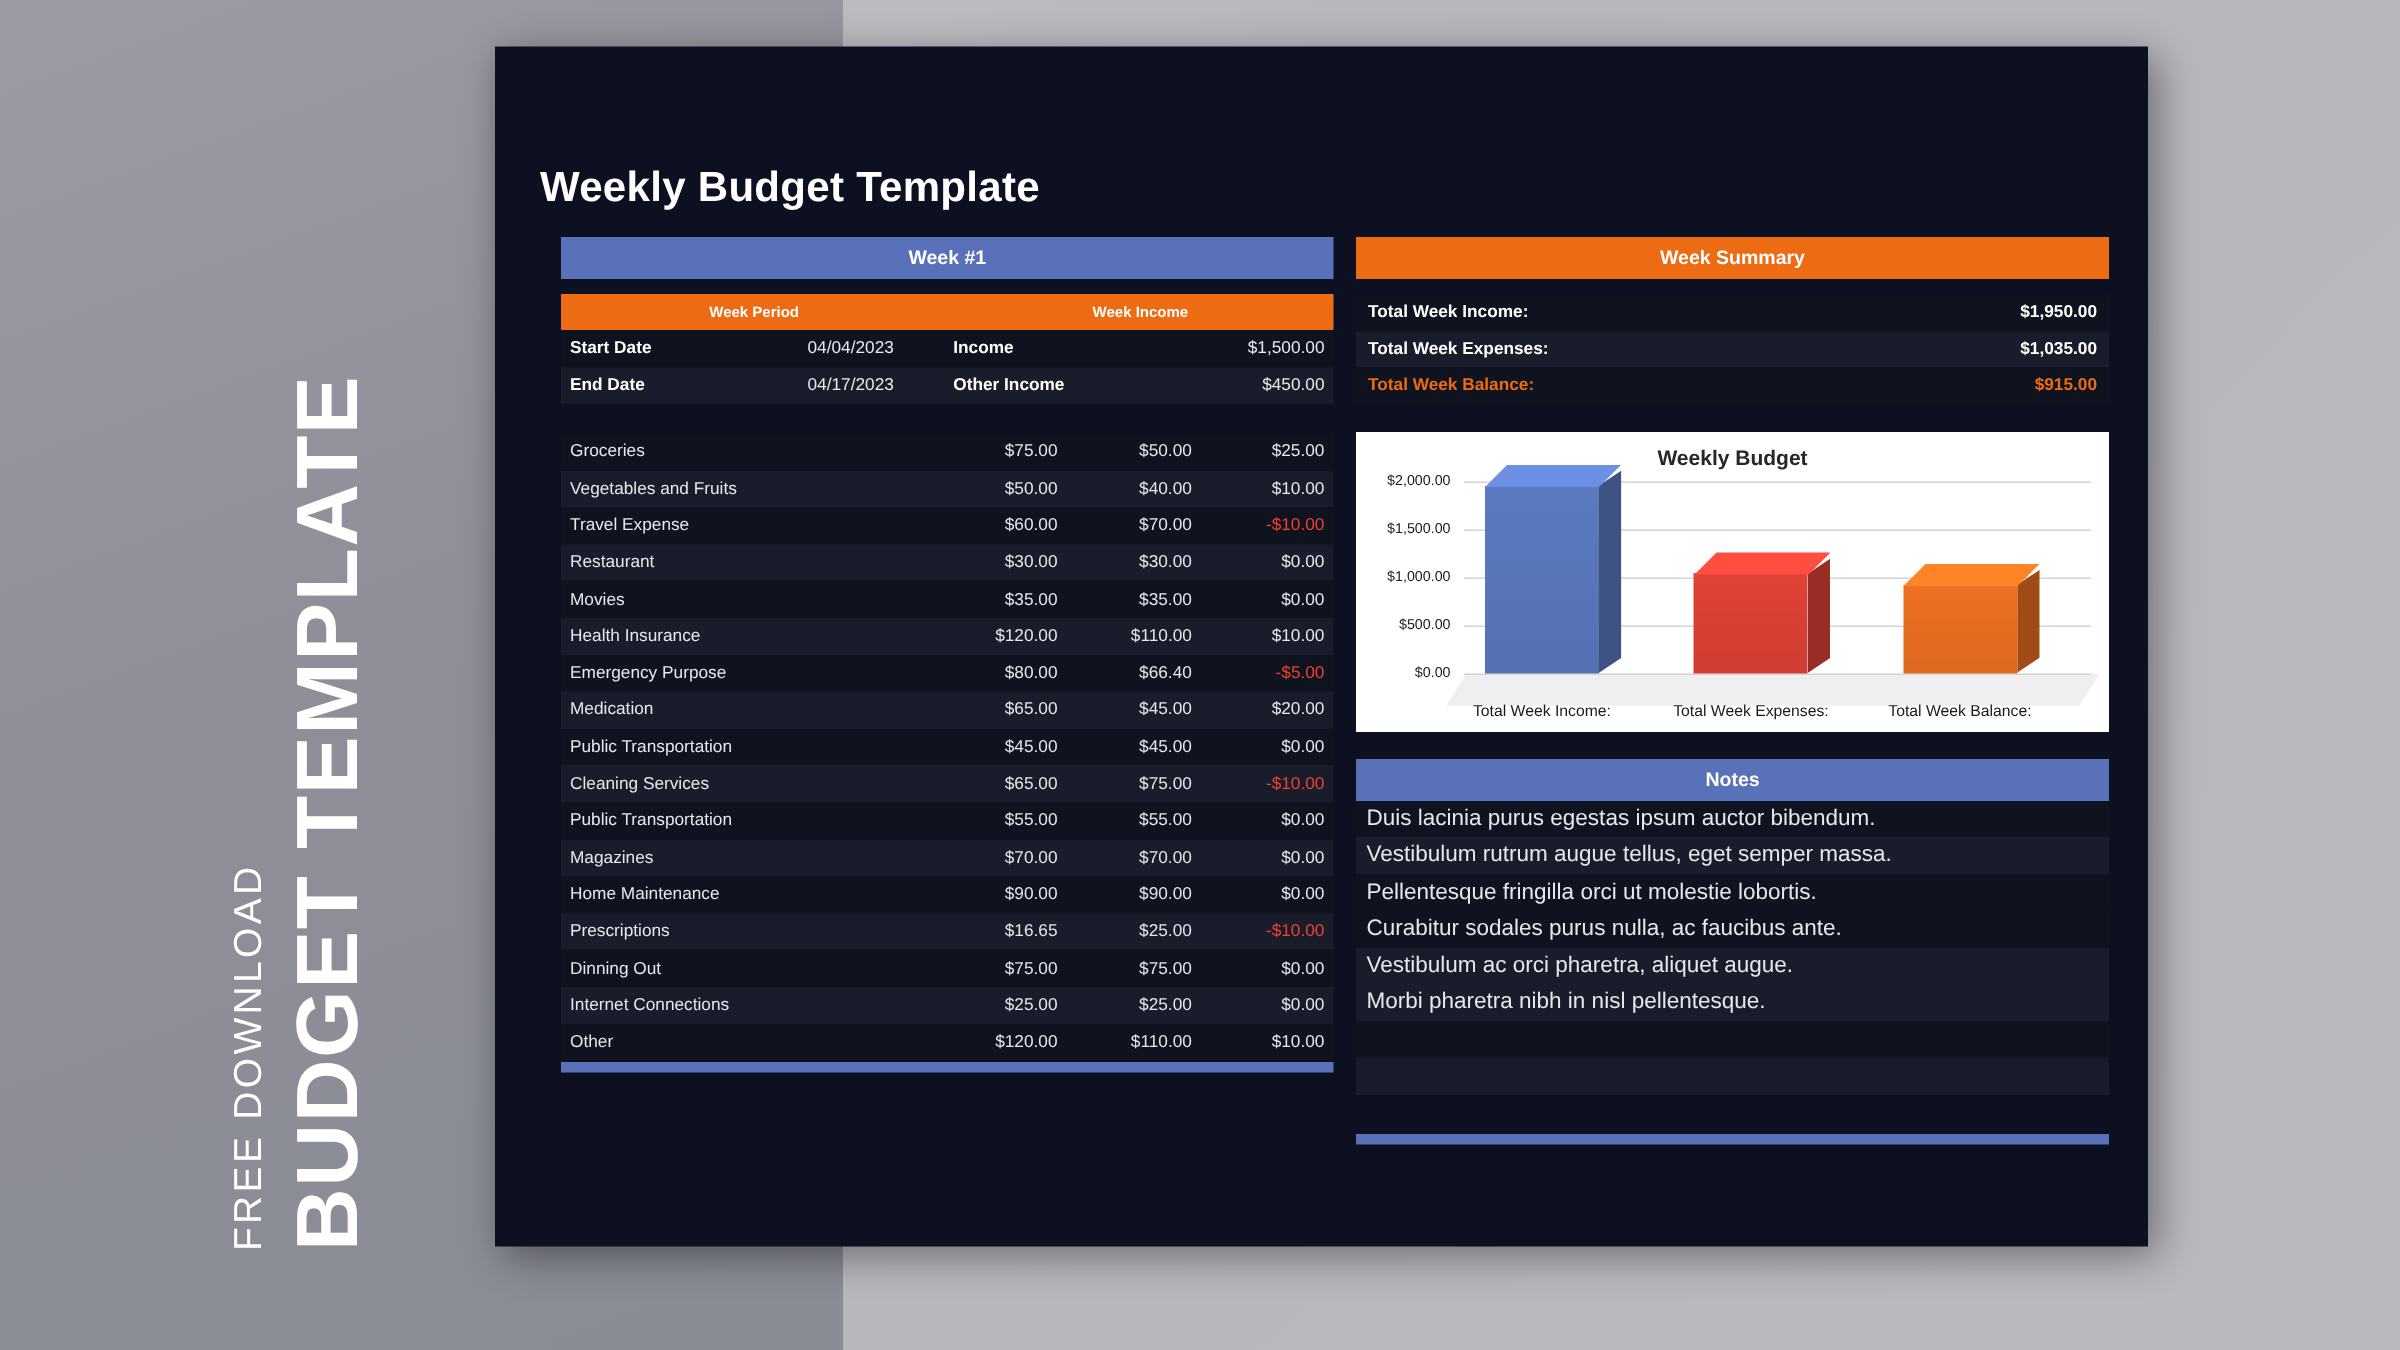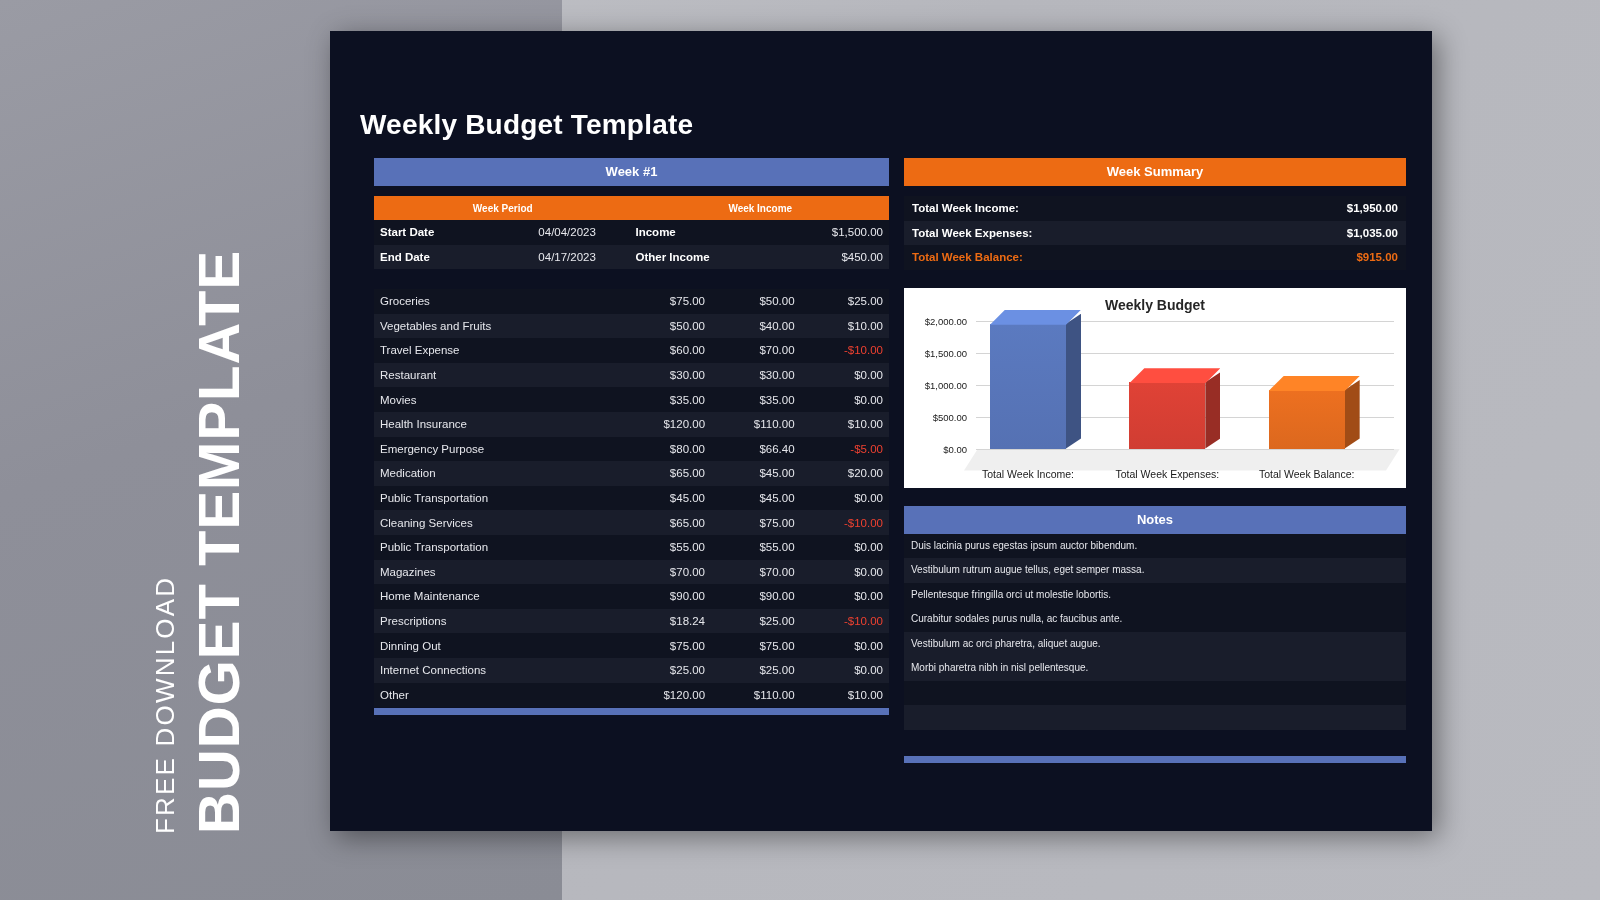--- a/index.html
+++ b/index.html
@@ -150,21 +150,21 @@
     position: absolute; left: 0; width: 100%; height: 15px;
   }
   .xlabel {
     position: absolute; bottom: 8px; font-size: 10.5px; color: #1a1a1a;
     text-align: center; white-space: nowrap;
   }
 
   
   #notes-block { margin-top: 18px; }
   .note-row {
-    height: 24.5px; line-height: 24.5px; font-size: 10px;
+    height: 24.5px; line-height: 24.5px; font-size: 15px;
     color: #e6e7ec; padding-left: 7px;
   }
   .note-row.odd { background: #0f1320; }
   .note-row.even { background: #191d2b; }
   #notes-footer { height: 7px; background: #5871b8; margin-top: 26px; }
 </style>
 </head>
 <body>
 
 <div id="left-panel">
@@ -278,21 +278,21 @@
             <div class="c-diff">$0.00</div>
           </div>
           <div class="ex-row odd">
             <div class="c-name">Home Maintenance</div>
             <div class="c-budget">$90.00</div>
             <div class="c-actual">$90.00</div>
             <div class="c-diff">$0.00</div>
           </div>
           <div class="ex-row even">
             <div class="c-name">Prescriptions</div>
-            <div class="c-budget">$18.24</div>
+            <div class="c-budget">$16.65</div>
             <div class="c-actual">$25.00</div>
             <div class="c-diff neg">-$10.00</div>
           </div>
           <div class="ex-row odd">
             <div class="c-name">Dinning Out</div>
             <div class="c-budget">$75.00</div>
             <div class="c-actual">$75.00</div>
             <div class="c-diff">$0.00</div>
           </div>
           <div class="ex-row even">

